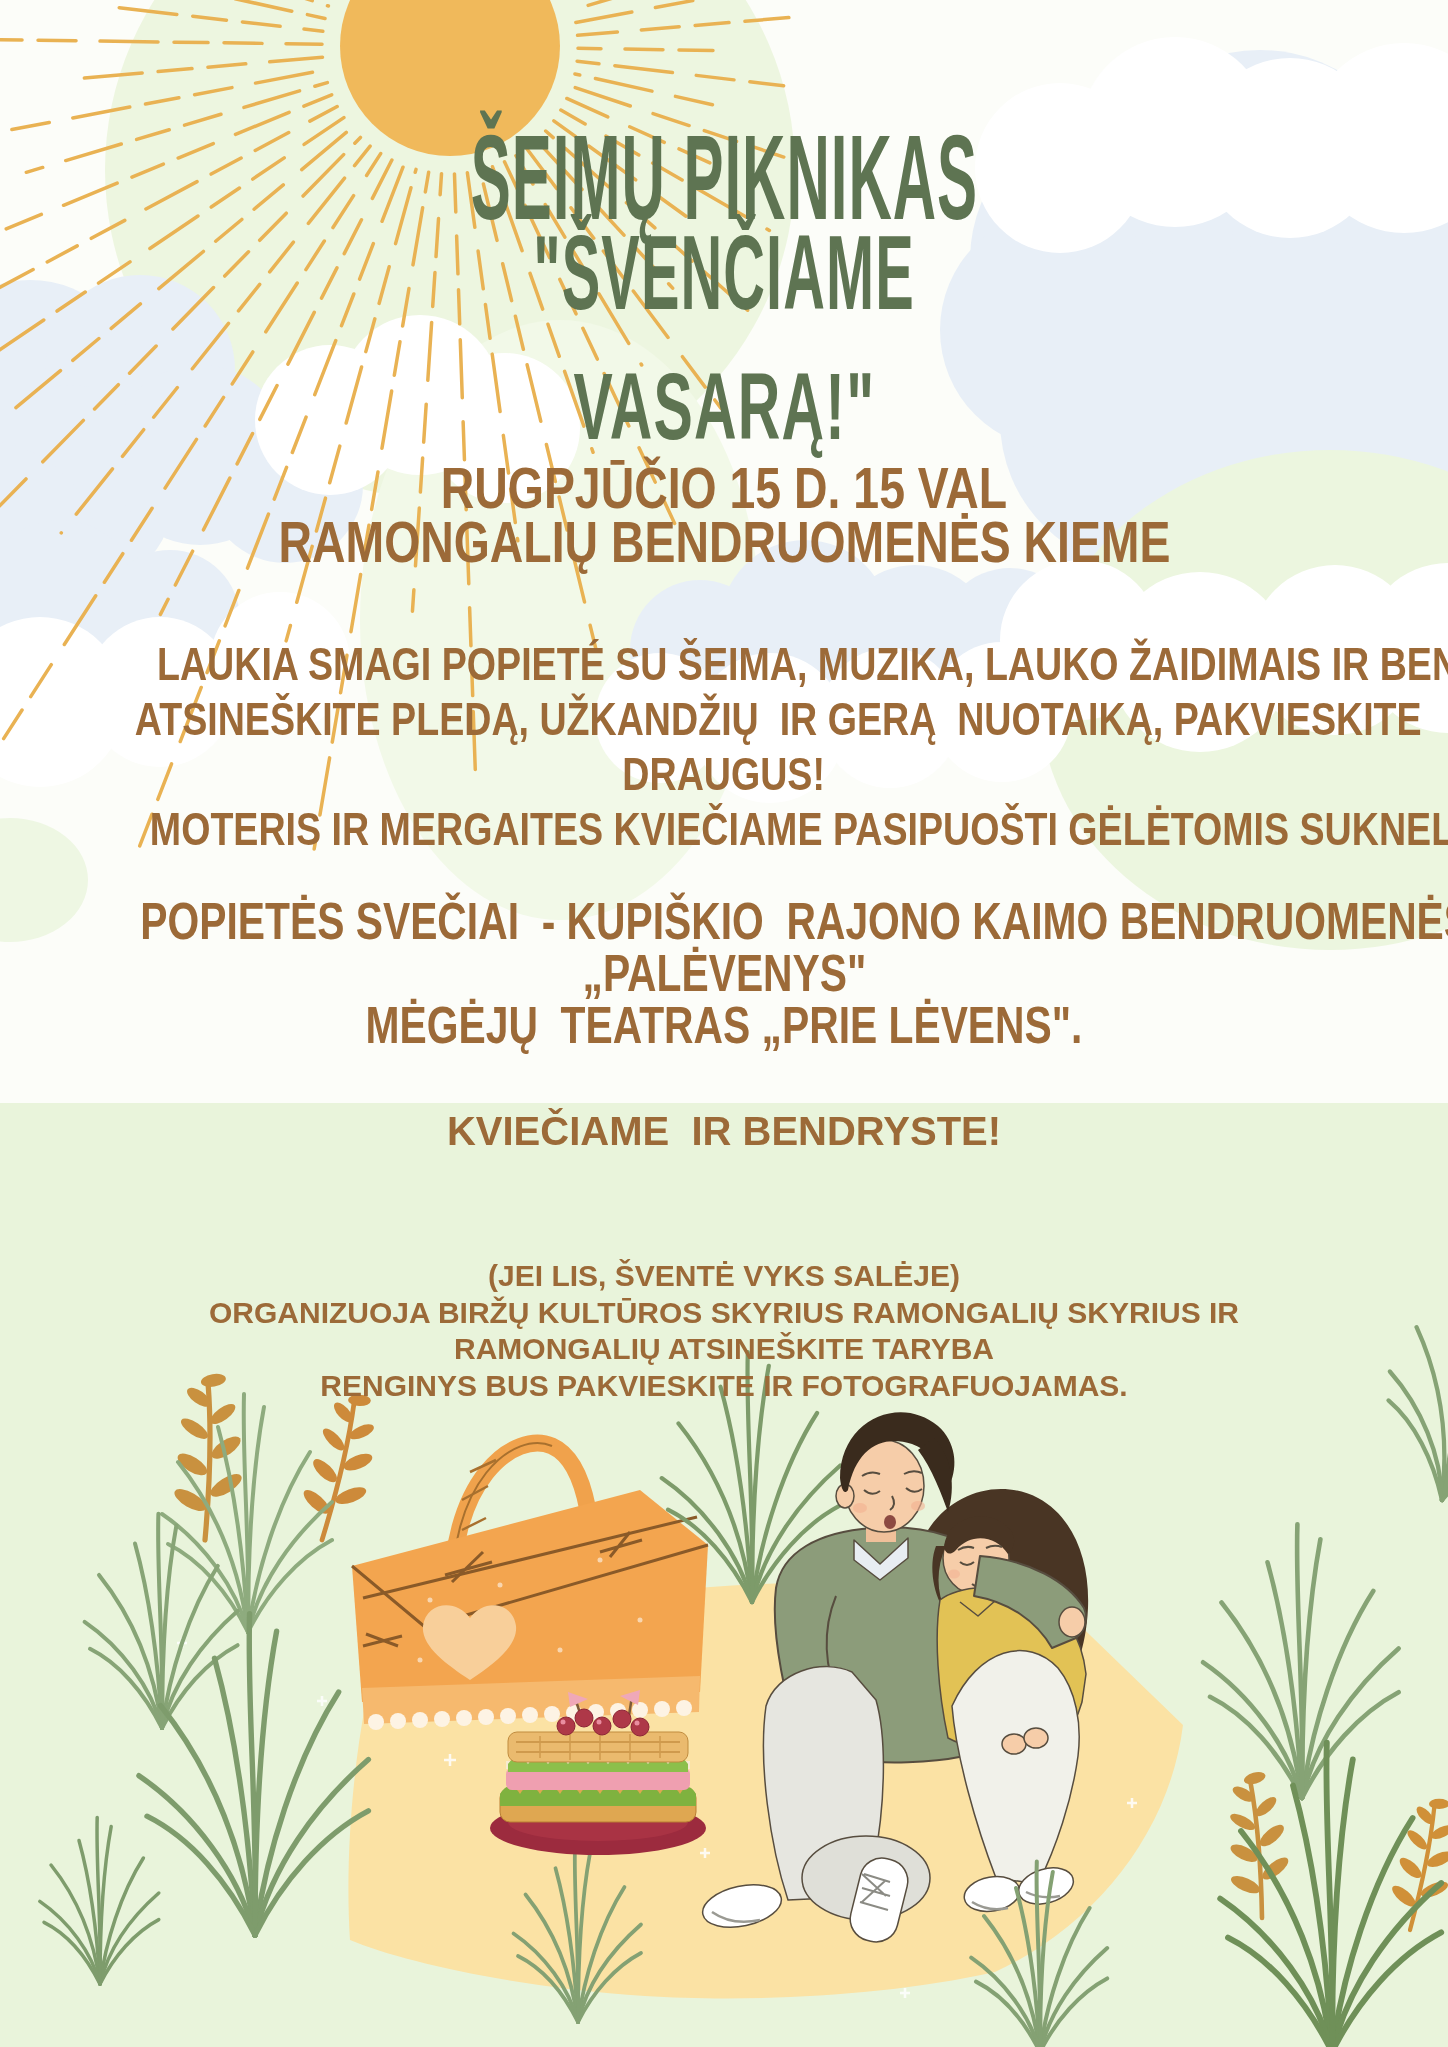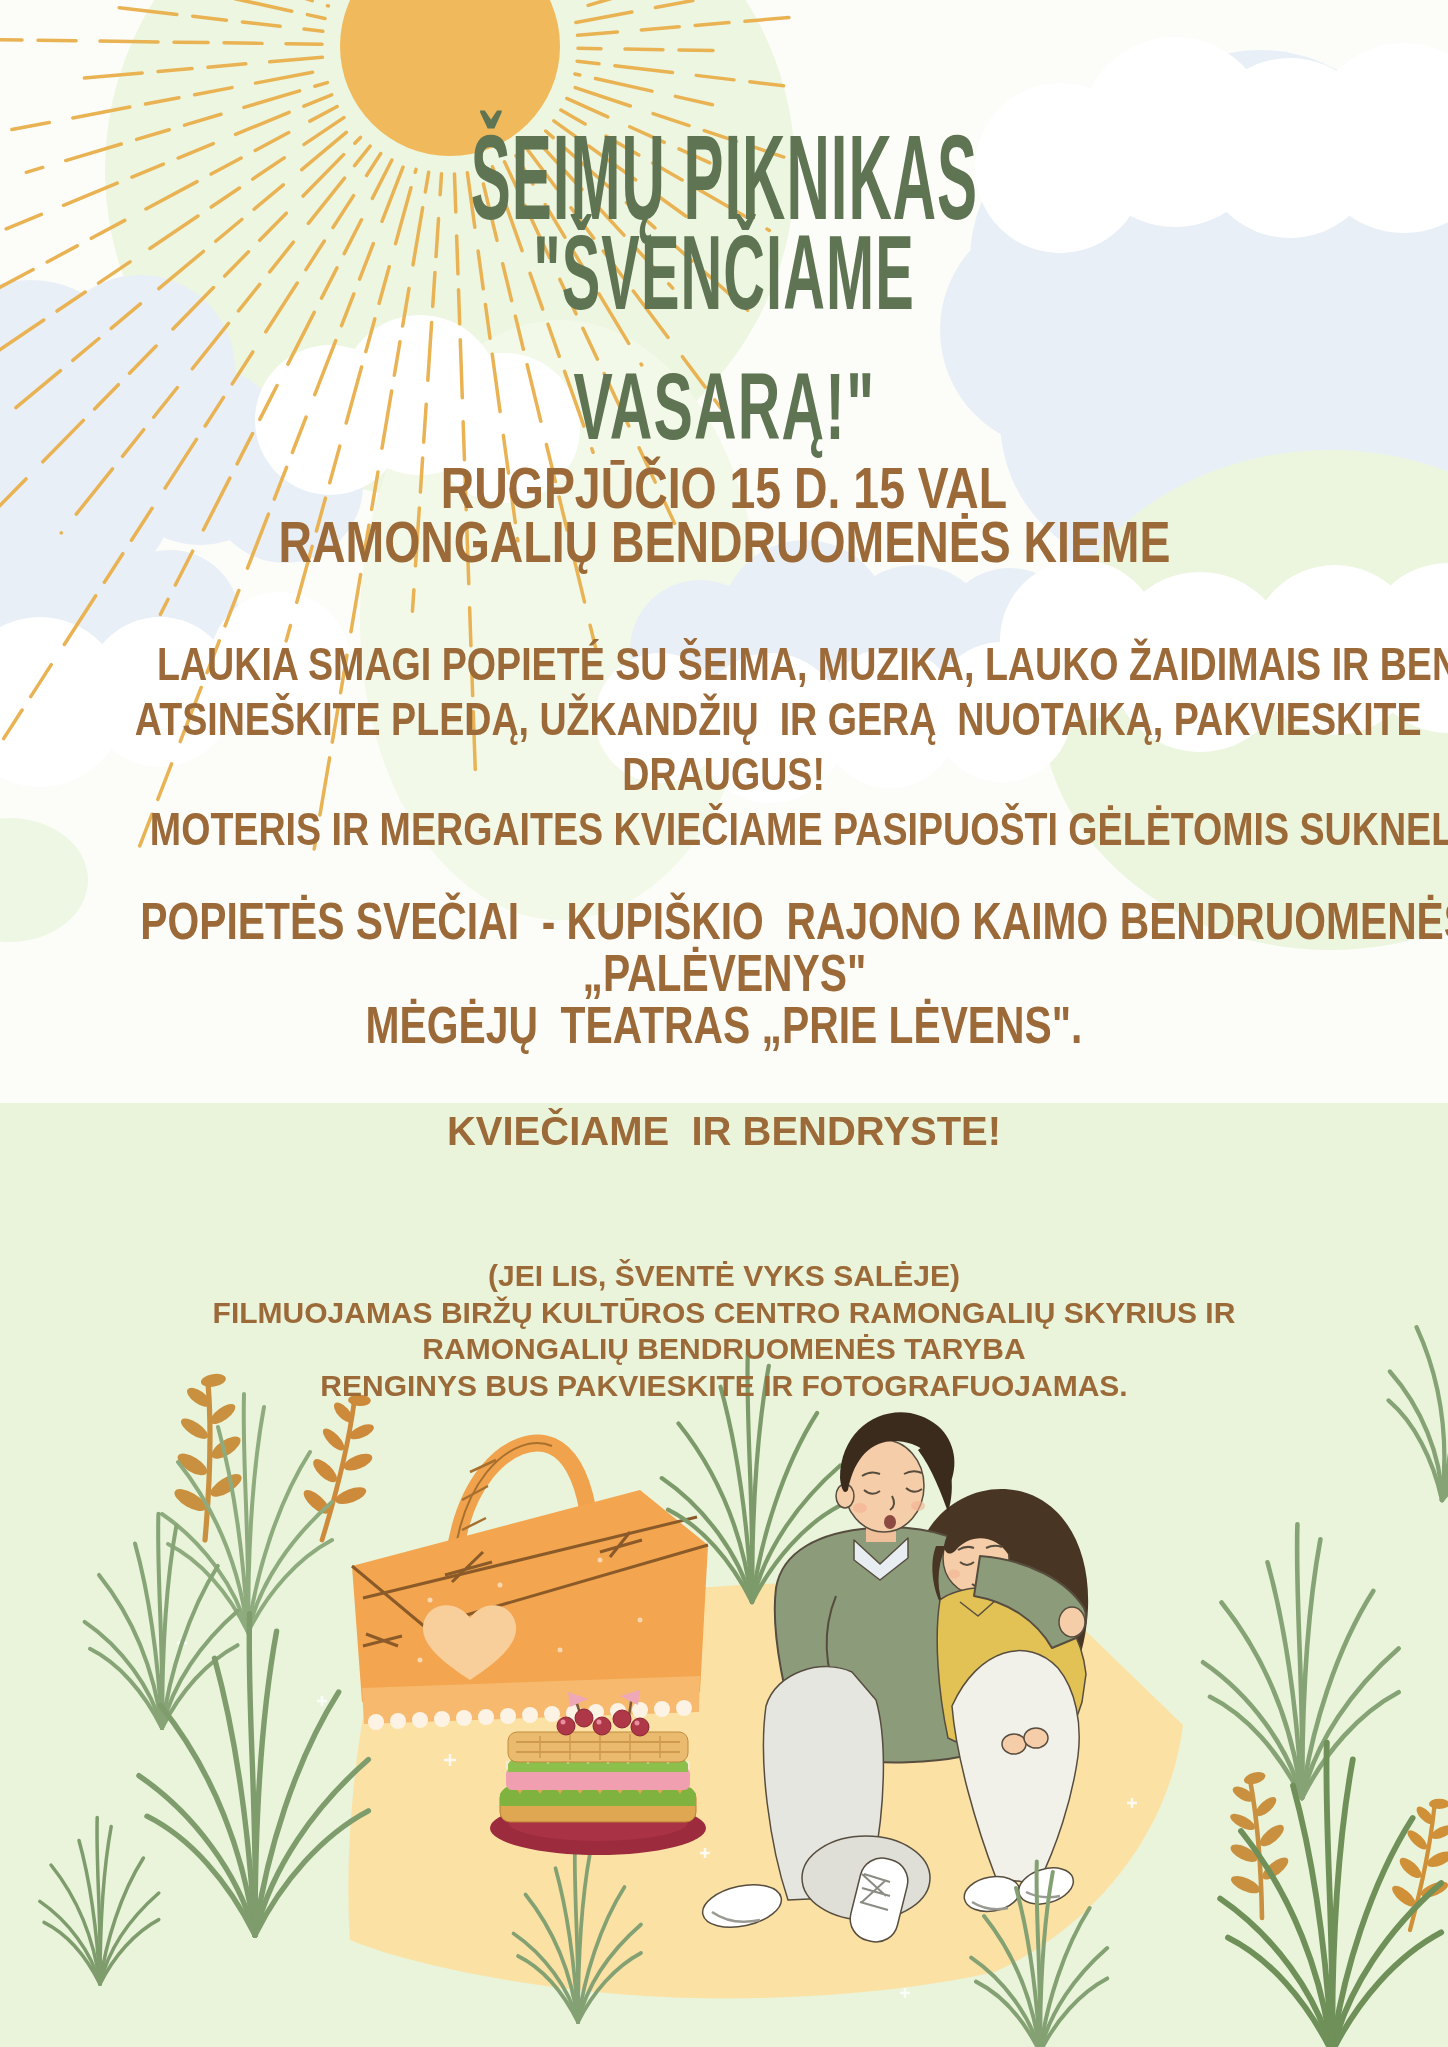--- a/index.html
+++ b/index.html
@@ -357,18 +357,18 @@
   <div class="txt brown guests">
     <div><span>POPIETĖS SVEČIAI  - KUPIŠKIO  RAJONO KAIMO BENDRUOMENĖS</span></div>
     <div><span>„PALĖVENYS"</span></div>
     <div><span>MĖGĖJŲ  TEATRAS „PRIE LĖVENS".</span></div>
   </div>
 
   <div class="txt brown invite"><span>KVIEČIAME  IR BENDRYSTE!</span></div>
 
   <div class="txt brown notes">
     <div><span>(JEI LIS, ŠVENTĖ VYKS SALĖJE)</span></div>
-    <div><span>FILMUOJAMAS BIRŽŲ KULTŪROS CENTRO RAMONGALIŲ SKYRIUS IR</span></div>
-    <div><span>RAMONGALIŲ BENDRUOMENĖS TARYBA</span></div>
+    <div><span>ORGANIZUOJA BIRŽŲ KULTŪROS SKYRIUS RAMONGALIŲ SKYRIUS IR</span></div>
+    <div><span>RAMONGALIŲ ATSINEŠKITE TARYBA</span></div>
     <div><span>RENGINYS BUS PAKVIESKITE IR FOTOGRAFUOJAMAS.</span></div>
   </div>
 
 </div>
 
 </body></html>

